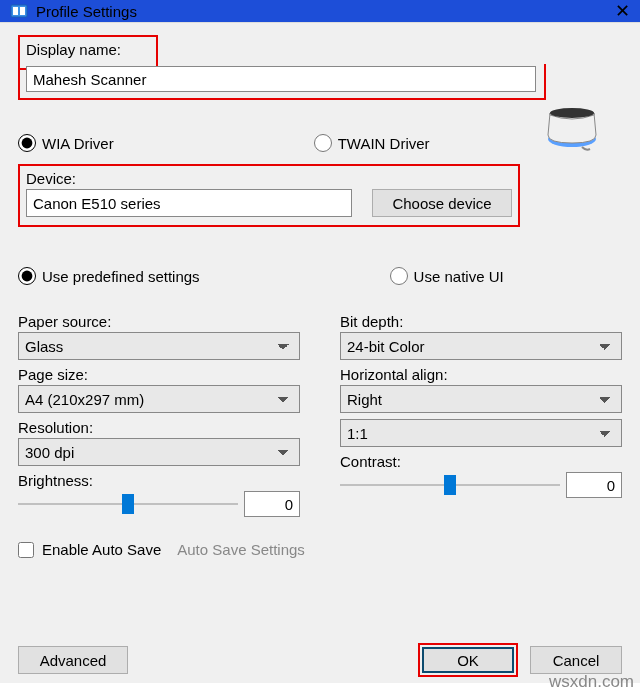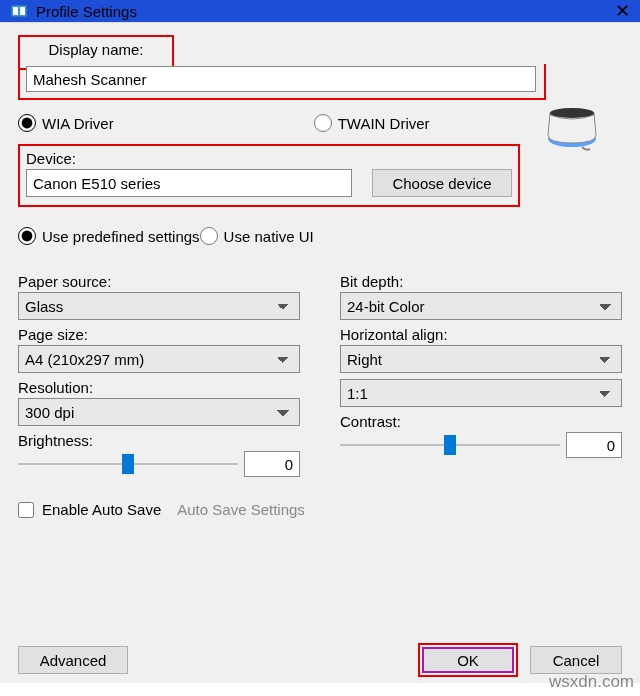--- a/index.html
+++ b/index.html
@@ -25,35 +25,35 @@
   .titlebar .icon { width: 18px; height: 18px; margin-right: 8px; }
   .titlebar .title { flex: 1; font-size: 15px; }
   .titlebar .close { font-size: 18px; width: 30px; text-align: right; cursor: pointer; }
   .client {
     background: #f0f0f0;
     padding: 12px 18px 18px 18px;
     height: calc(696px - 36px);
     position: relative;
   }
   .red-box { border: 2.5px solid #e60000; }
-  .group1 { padding: 4px 6px 8px 6px; width: 156px; text-align: center; }
+  .group1 { padding: 4px 6px 8px 6px; width: 140px; }
   .label { margin: 0 0 2px 0; }
   .text-input {
     width: 510px;
     height: 26px;
     border: 1px solid #888;
     background: #fff;
     padding: 2px 6px;
     font: inherit;
   }
   .scanner-icon { position: absolute; right: 22px; top: 60px; }
   .radio-pair { display: flex; gap: 200px; margin-top: 14px; }
-  .radio-pair2 { display: flex; margin-top: 20px; margin-bottom: 28px; }
+  .radio-pair2 { display: flex; gap: 190px; margin-top: 20px; margin-bottom: 28px; }
   input[type=radio] { width: 18px; height: 18px; margin: 0; accent-color: #000; }
-  .radio-label { cursor: pointer; display: flex; align-items: center; gap: 6px; }
+  .radio-label { cursor: pointer; display: flex; align-items: center; gap: 6px; margin-top: 20px; }
   .device-box {
     margin-top: 12px;
     padding: 4px 6px 8px 6px;
     width: 502px;
   }
   .device-row { display: flex; gap: 20px; margin-top: 2px; }
   .device-field {
     flex: 1;
     height: 28px;
     border: 1px solid #888;
@@ -111,21 +111,21 @@
   .bottom-row {
     position: absolute;
     bottom: 6px; left: 18px; right: 18px;
     display: flex; align-items: center;
   }
   .bottom-row .spacer { flex: 1; }
   .ok-wrap { border: 2.5px solid #e60000; padding: 2px; margin-right: 12px; }
   .ok-btn {
     height: 26px; width: 92px;
     background: #e1e1e1;
-    border: 2px solid #a21caf;
+    border: 2px solid #0c4a6e;
     font: inherit; cursor: pointer;
   }
   .watermark {
     position: absolute;
     bottom: 4px; right: 6px;
     font-size: 17px;
     color: #888;
   }
 </style>
 </head>

